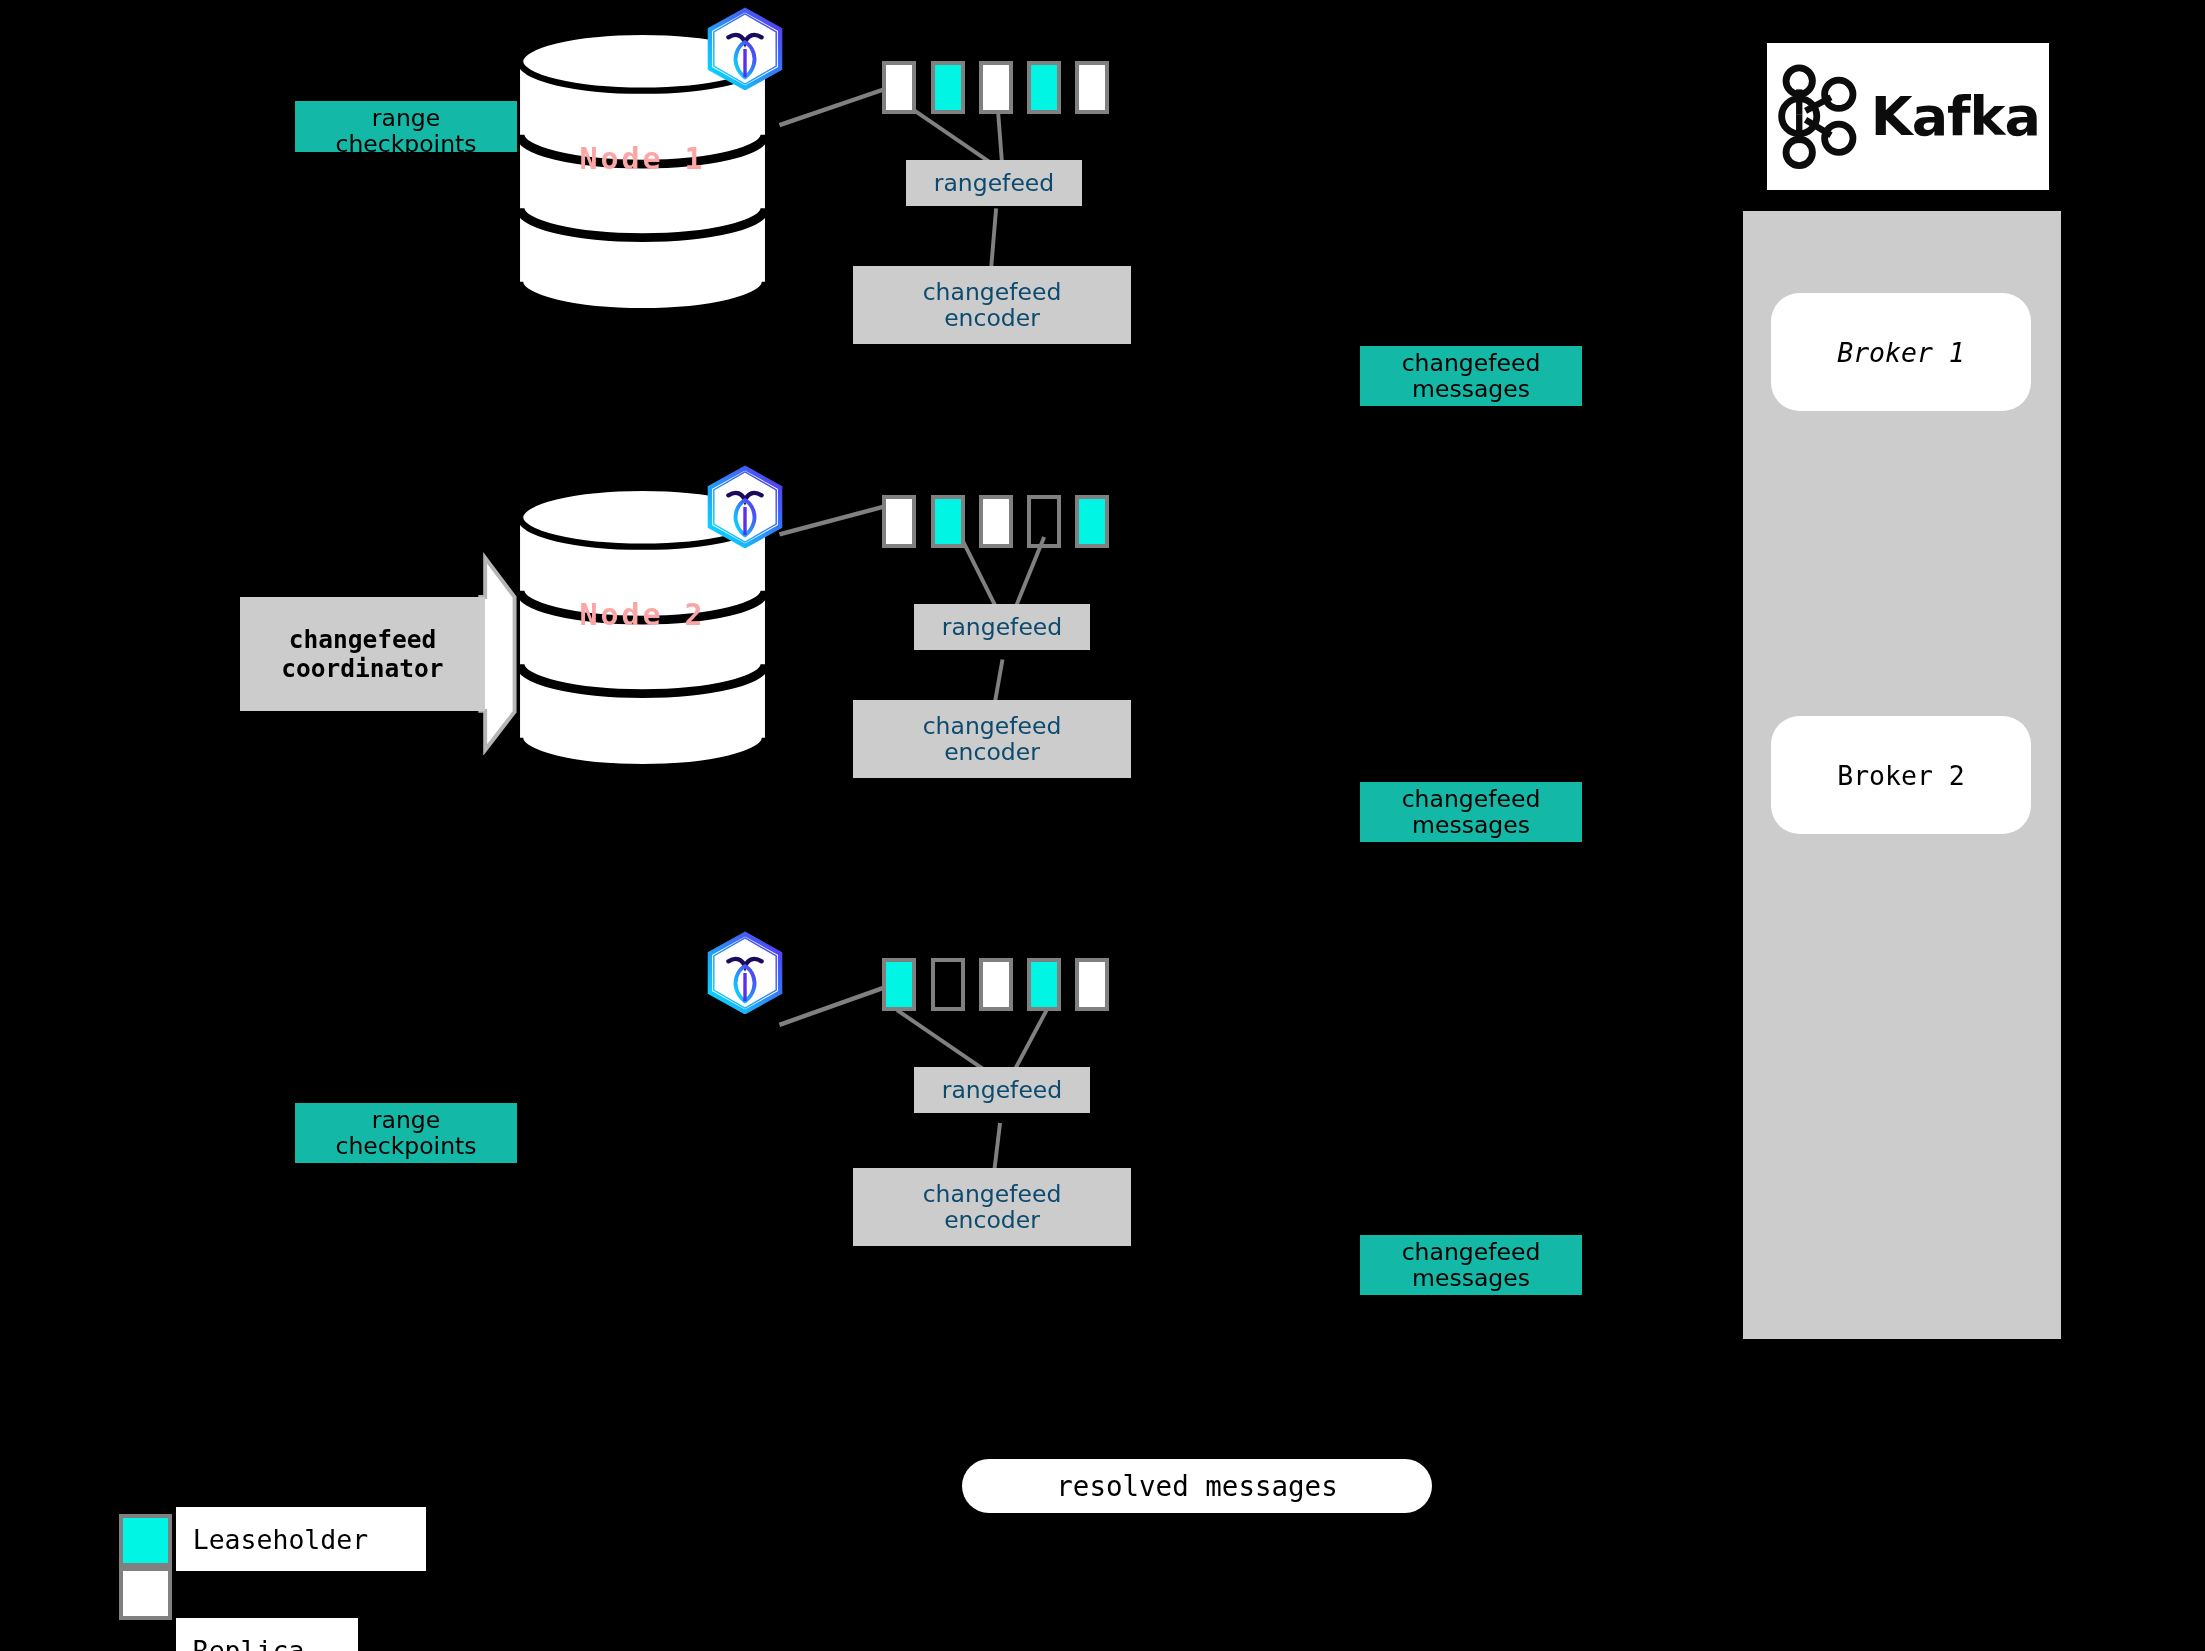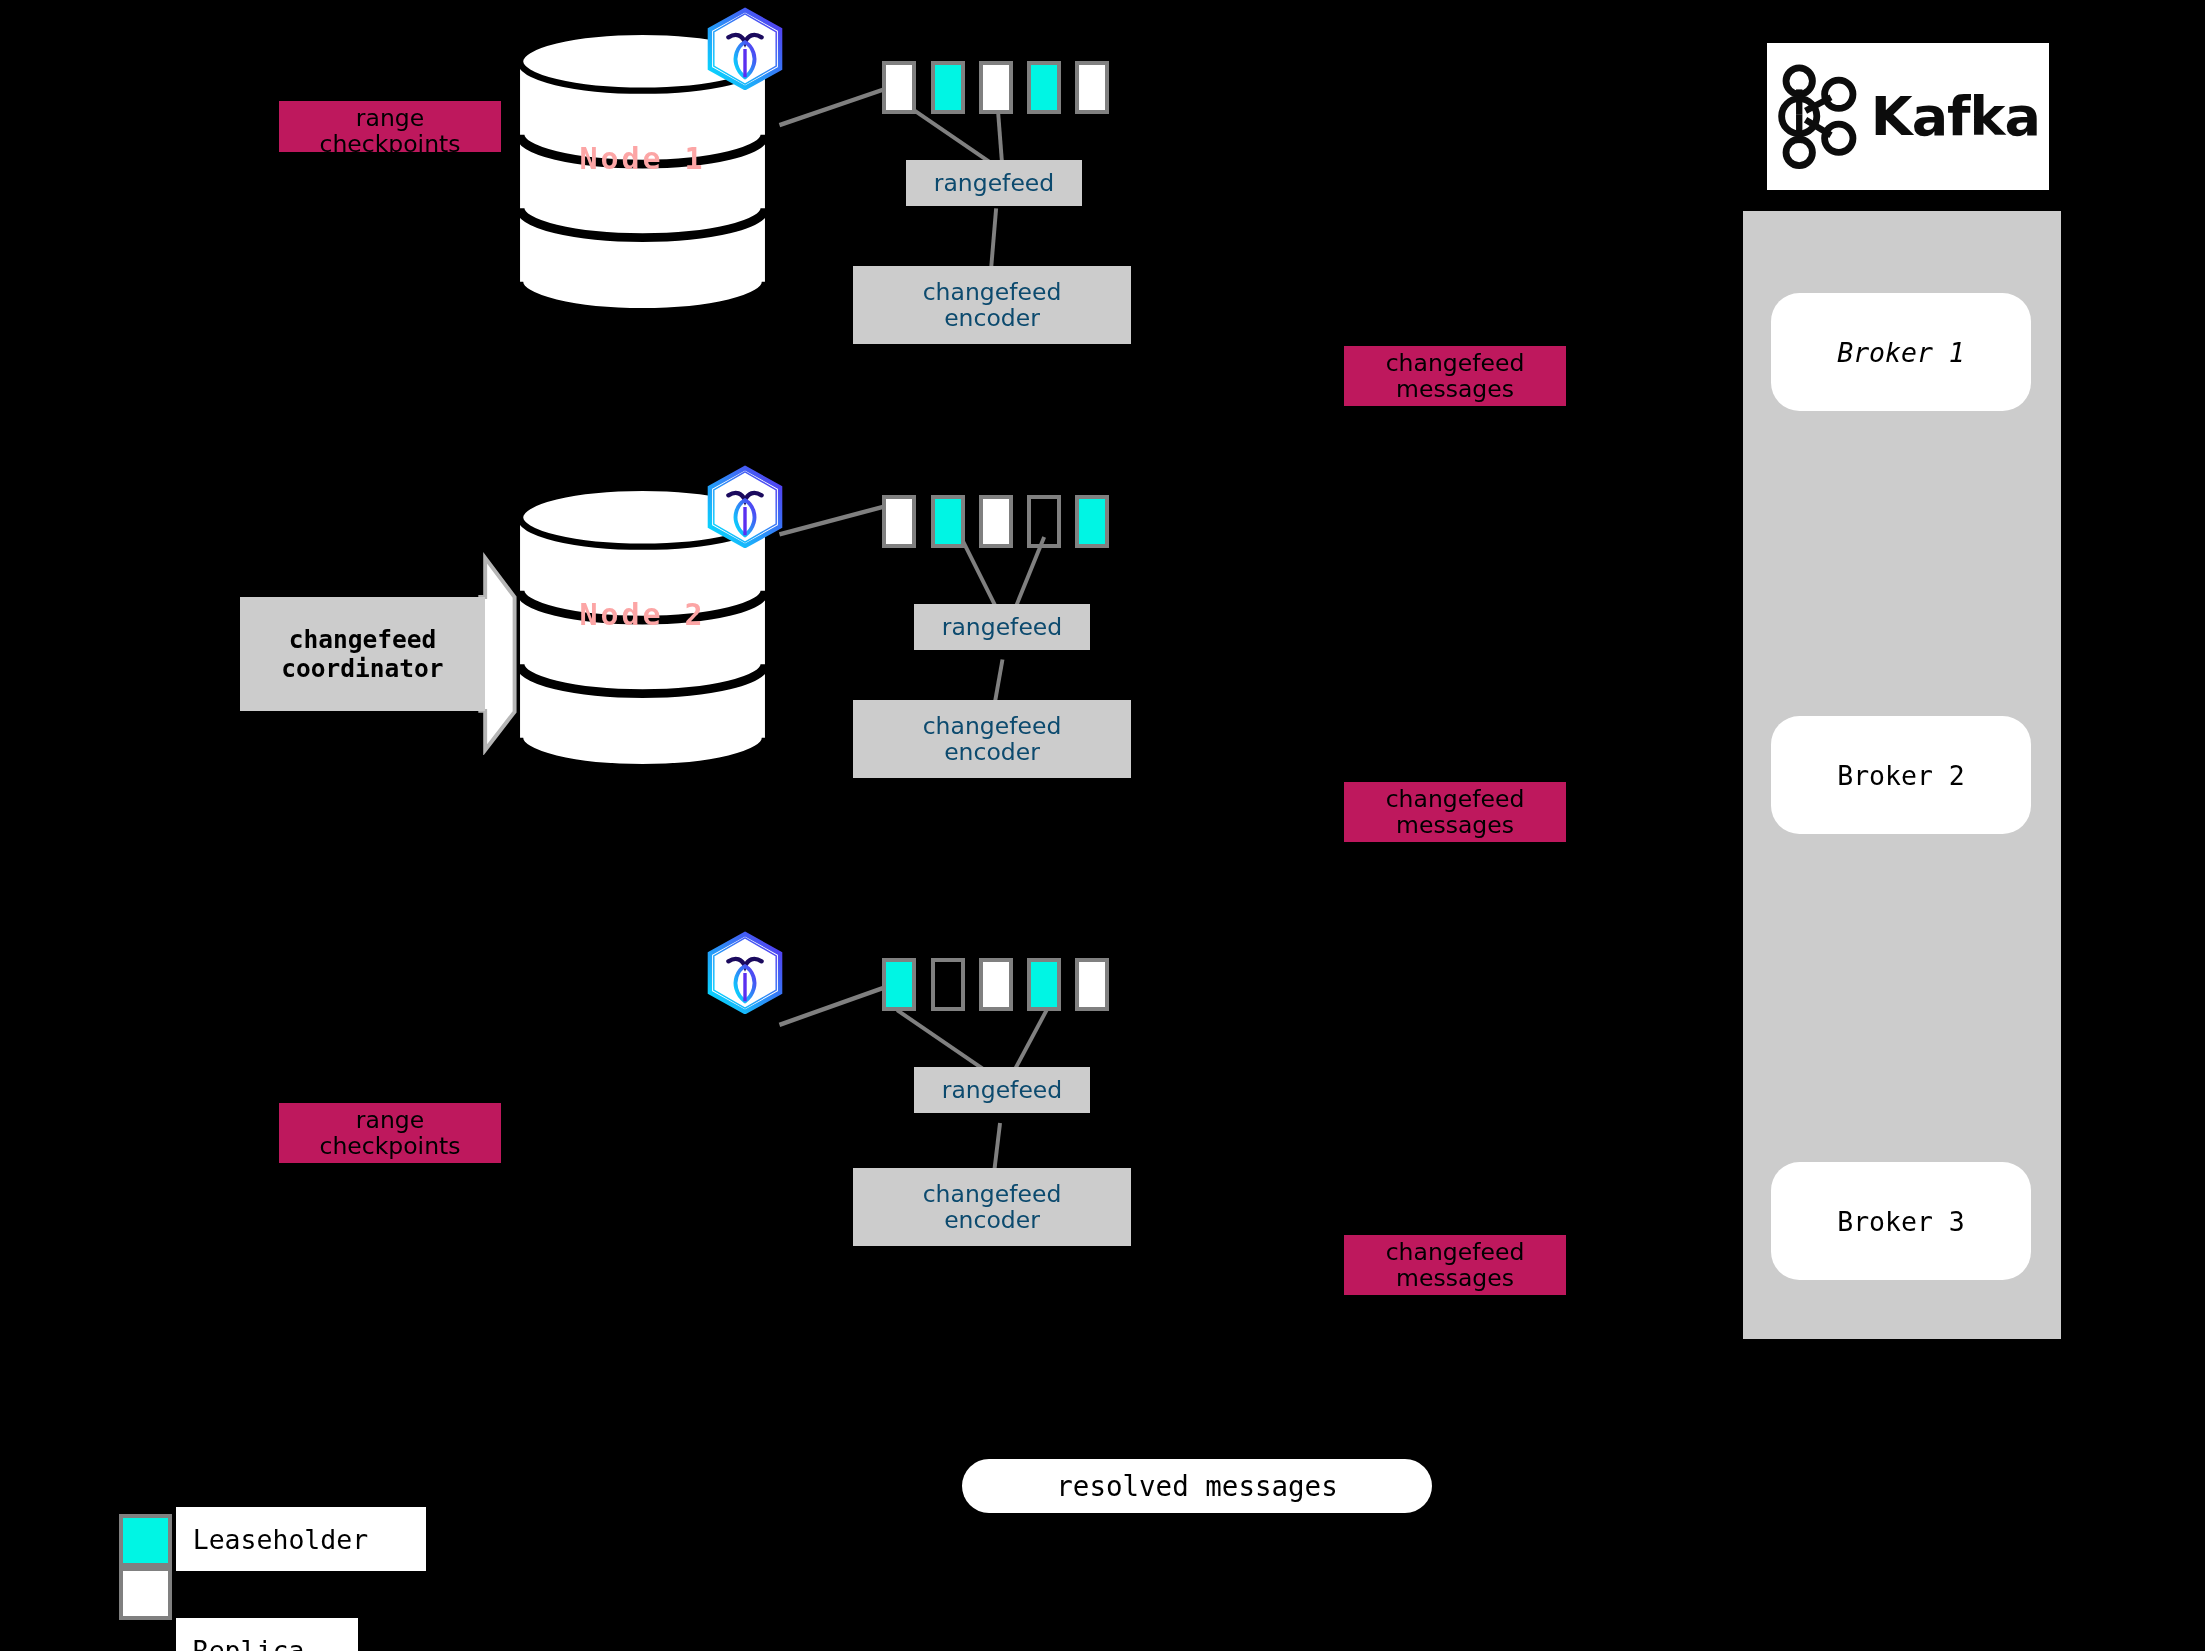--- a/index.html
+++ b/index.html
@@ -80,28 +80,29 @@
     text-align: center;
     font-family: "DejaVu Sans", sans-serif;
     font-size: 23.5px;
     line-height: 1.12;
     box-sizing: border-box;
   }
 
   
   .white-label {
     position: absolute;
-    background: #be185d;
+    background: #14b8a6;
     color: #000000;
     font-family: "DejaVu Sans", sans-serif;
     font-size: 23.5px;
     line-height: 1.12;
     text-align: center;
     box-sizing: border-box;
     overflow: visible;
+    margin-left: 16px;
   }
   .white-label .inner {
     position: absolute;
     left: 0;
     width: 100%;
     top: 3.9px;
   }
   .white-label.clipped { overflow: visible; }
 
   
@@ -386,21 +387,20 @@
       <circle cx="128" cy="62" r="29" fill="none" stroke="#0c0c0c" stroke-width="14"></circle>
       <circle cx="128" cy="152" r="29" fill="none" stroke="#0c0c0c" stroke-width="14"></circle>
     </svg>
     <span class="kafka-word">Kafka</span>
   </div>
 
   <div class="kafka-panel" style="left:1743px; top:211px; width:318px; height:1128px;"></div>
 
   <div class="broker" style="left:1771px; top:293px; width:260px; height:118px;font-style:italic;">Broker 1</div>
   <div class="broker" style="left:1771px; top:716px; width:260px; height:118px;">Broker 2</div>
-  <div class="broker" style="left:1771px; top:1162px; width:260px; height:118px;">Broker 3</div>
 
   <div class="pill" style="left:962px; top:1459px; width:470px; height:54px;">resolved messages</div>
 
   <div class="legend-swatch lease" style="left:119px; top:1514px;"></div>
   <div class="legend-text" style="left:176px; top:1507px; width:250px; height:64px;">Leaseholder</div>
 
   <div class="legend-swatch replica" style="left:119px; top:1567px;"></div>
   <div class="legend-text" style="left:176px; top:1618px; width:182px; height:64px;text-align:center;">Replica</div>
 
 </div>

